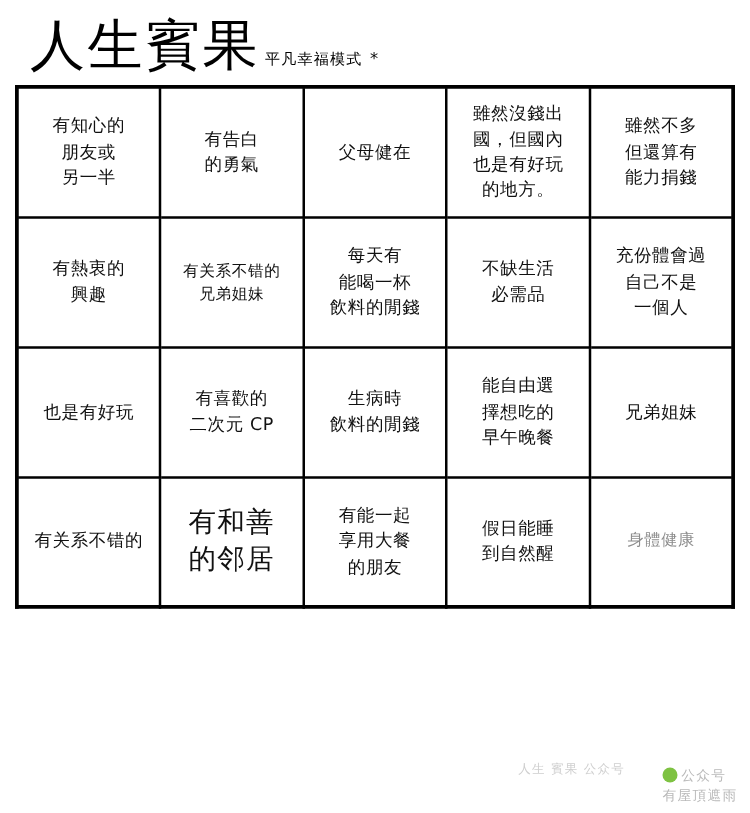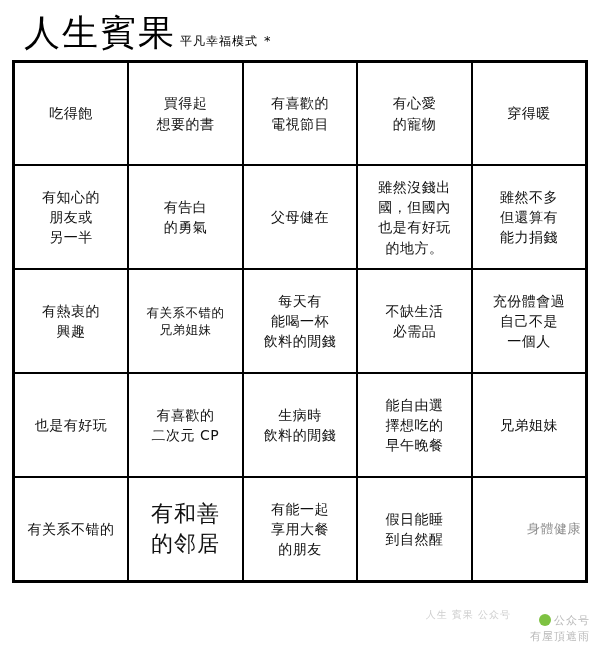--- a/index.html
+++ b/index.html
@@ -21,21 +21,21 @@
     box-sizing: border-box;
     padding: 14px 12px 0 12px;
   }
   .title-row {
     display: flex;
     align-items: baseline;
     padding-left: 12px;
     margin-bottom: 8px;
   }
   .title-main {
-    font-size: 36px;
+    font-size: 44px;
     line-height: 1.05;
     font-weight: 400;
     letter-spacing: 2px;
     color: #000;
   }
   .title-sub {
     font-size: 12px;
     margin-left: 4px;
     letter-spacing: 1px;
     color: #000;
@@ -73,44 +73,43 @@
     line-height: 1.4;
   }
   .cell-text.big {
     font-size: 22px;
     line-height: 1.35;
     letter-spacing: 1px;
   }
   .cell-text.faded {
     color: #8d8d8d;
     font-size: 13px;
-    text-align: right;
   }
   .watermark {
     position: absolute;
     right: 10px;
     bottom: 6px;
     font-size: 11px;
     color: #b9b9b9;
     letter-spacing: 1px;
-    text-align: right;
+    text-align: left;
     line-height: 1.4;
   }
   .watermark .wm-badge {
     display: inline-block;
     width: 12px;
     height: 12px;
     border-radius: 50%;
     background: #7ec242;
     vertical-align: -2px;
     margin-right: 3px;
   }
   .watermark-upper {
     position: absolute;
-    right: 89px;
+    right: 100px;
     bottom: 28px;
     font-size: 10px;
     color: #cfcfcf;
     letter-spacing: 1px;
   }
 </style>
 </head>
 <body>
 
 <div class="page">
@@ -118,40 +117,20 @@
   <div class="title-row">
     <span class="title-main">人生賓果</span>
     <span class="title-sub">平凡幸福模式</span>
     <span class="title-star">*</span>
   </div>
 
   <table class="bingo">
     <tbody>
       <tr>
         <td>
-            <span class="cell-text">吃得飽</span>
-          </td>
-        <td>
-            <span class="cell-text">買得起
-想要的書</span>
-          </td>
-        <td>
-            <span class="cell-text">有喜歡的
-電視節目</span>
-          </td>
-        <td>
-            <span class="cell-text">有心愛
-的寵物</span>
-          </td>
-        <td>
-            <span class="cell-text">穿得暖</span>
-          </td>
-      </tr>
-      <tr>
-        <td>
             <span class="cell-text">有知心的
 朋友或
 另一半</span>
           </td>
         <td>
             <span class="cell-text">有告白
 的勇氣</span>
           </td>
         <td>
             <span class="cell-text">父母健在</span>

